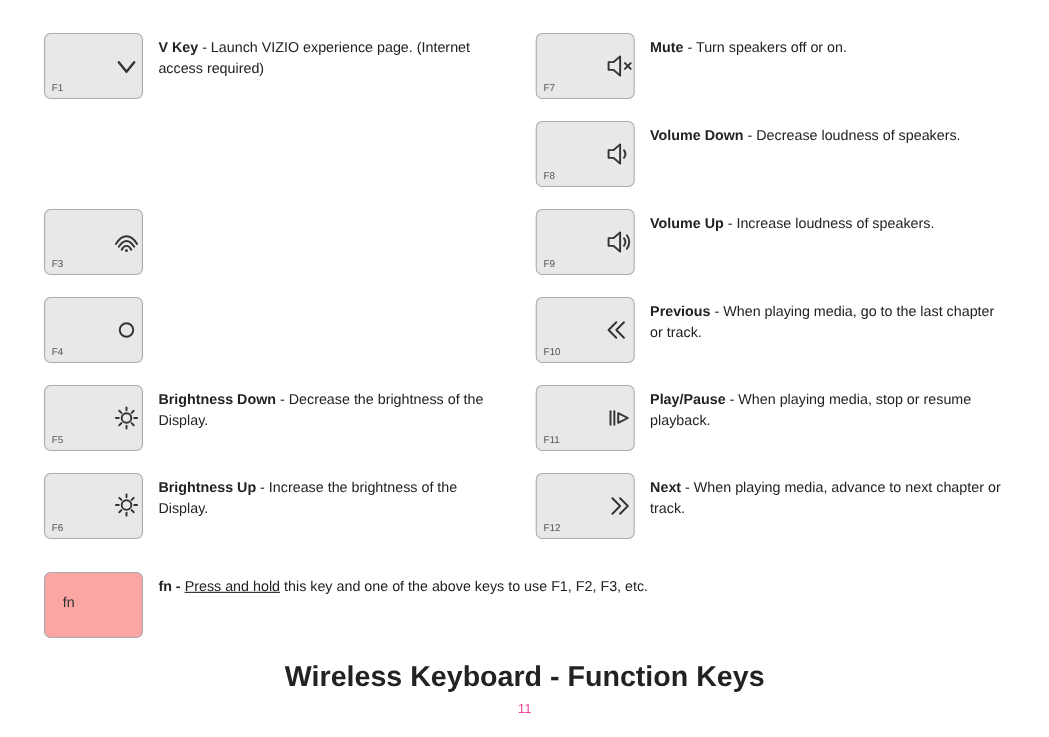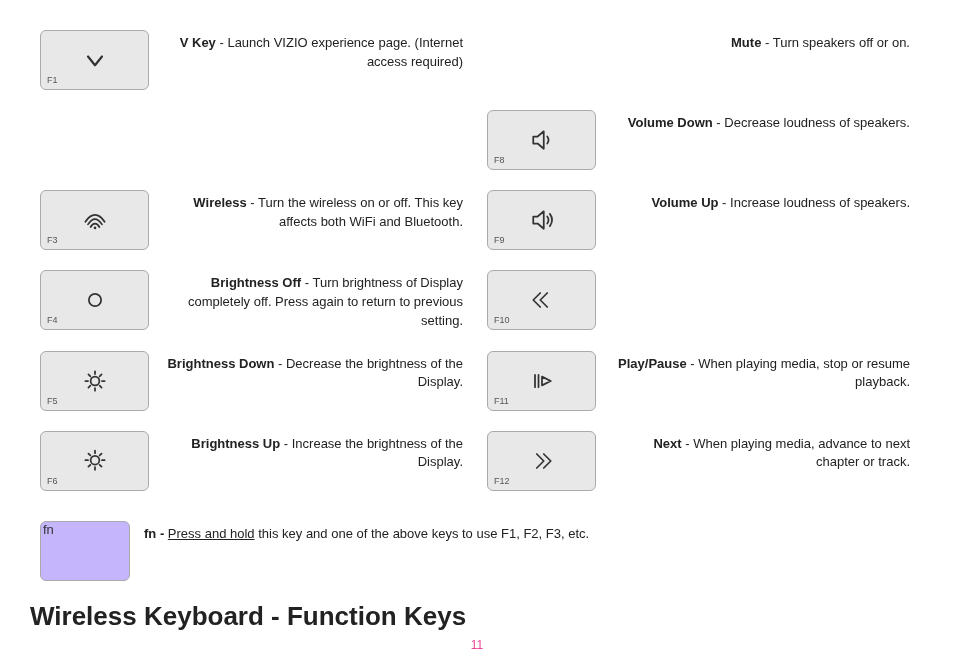--- a/index.html
+++ b/index.html
@@ -22,28 +22,28 @@
 
     .key-item {
       display: flex;
       align-items: flex-start;
       padding: 10px 14px 10px 10px;
       gap: 14px;
     }
 
     .key-box {
       flex-shrink: 0;
-      width: 109px;
+      width: 90px;
       height: 60px;
       border: 1.5px solid #aaa;
       border-radius: 6px;
       background: #e8e8e8;
       display: flex;
       flex-direction: column;
-      align-items: center;
+      align-items: flex-end;
       justify-content: center;
       position: relative;
     }
 
     .key-label {
       position: absolute;
       bottom: 4px;
       left: 6px;
       font-size: 9px;
       color: #555;
@@ -58,65 +58,65 @@
 
     .key-icon svg {
       width: 28px;
       height: 28px;
     }
 
     .key-desc {
       flex: 1;
       padding-top: 4px;
       line-height: 1.45;
-      text-align: right;
     }
 
     .key-desc strong {
       font-weight: bold;
     }
 
     .fn-row {
       display: flex;
       align-items: flex-start;
       padding: 10px 14px 10px 10px;
       gap: 14px;
     }
 
     .fn-box {
       flex-shrink: 0;
       width: 90px;
       height: 60px;
       border: 1.5px solid #aaa;
       border-radius: 6px;
-      background: #c4b5fd;
+      background: #fca5a5;
       display: flex;
       flex-direction: column;
       align-items: flex-start;
-      justify-content: flex-start;
-      padding: 0 0 5px 2px;
+      justify-content: center;
+      padding: 0 0 5px 16px;
     }
 
     .fn-text {
       font-size: 13px;
       color: #333;
       font-weight: normal;
     }
 
     .fn-desc {
       flex: 1;
       padding-top: 4px;
       line-height: 1.45;
     }
 
     .fn-desc u {
       text-decoration: underline;
     }
 
     .page-title {
+      text-align: center;
       font-size: 26px;
       font-weight: bold;
       margin-top: 10px;
       margin-bottom: 6px;
     }
 
     .page-number {
       text-align: center;
       font-size: 12px;
       color: #ec4899;
@@ -150,20 +150,30 @@
           <div class="key-icon icon-chevron-down">
             <svg viewBox="0 0 32 32" width="30" height="30" fill="none" stroke="#333" stroke-width="2.5" stroke-linecap="round" stroke-linejoin="round">
               <path d="M8,12 L16,22 L24,12"></path>
             </svg>
           </div>
           <span class="key-label">F1</span>
         </div>
         <div class="key-desc"><strong>V Key</strong> - Launch VIZIO experience page. (Internet access required)</div>
       </div>
       <div class="key-item">
+        <div class="key-box">
+          <div class="key-icon icon-mute">
+            <svg viewBox="0 0 32 32" width="30" height="30" fill="none" stroke="#333" stroke-width="2" stroke-linecap="round" stroke-linejoin="round">
+              <path d="M6,12 L6,20 L11,20 L18,26 L18,6 L11,12 Z"></path>
+              <path d="M23,13 L29,19"></path>
+              <path d="M29,13 L23,19"></path>
+            </svg>
+          </div>
+          <span class="key-label">F7</span>
+        </div>
         <div class="key-desc"><strong>Mute</strong> - Turn speakers off or on.</div>
       </div>
       <div class="key-item">
       </div>
       <div class="key-item">
         <div class="key-box">
           <div class="key-icon icon-vol-down">
             <svg viewBox="0 0 32 32" width="30" height="30" fill="none" stroke="#333" stroke-width="2" stroke-linecap="round" stroke-linejoin="round">
               <path d="M6,12 L6,20 L11,20 L18,26 L18,6 L11,12 Z"></path>
               <path d="M22,12 Q25,16 22,20"></path>
@@ -178,21 +188,20 @@
           <div class="key-icon icon-wireless">
             <svg viewBox="0 0 32 32" width="30" height="30" fill="none" stroke="#333" stroke-width="2" stroke-linecap="round" stroke-linejoin="round">
               <circle cx="16" cy="25" r="1.5" fill="#333" stroke="none"></circle>
               <path d="M5,18 Q10,10 16,10 Q22,10 27,18"></path>
               <path d="M8,21 Q12,15 16,15 Q20,15 24,21"></path>
               <path d="M11,24 Q13,20 16,20 Q19,20 21,24"></path>
             </svg>
           </div>
           <span class="key-label">F3</span>
         </div>
-        <div class="key-desc"><strong>Wireless</strong> - Turn the wireless on or off. This key affects both WiFi and Bluetooth.</div>
       </div>
       <div class="key-item">
         <div class="key-box">
           <div class="key-icon icon-vol-up">
             <svg viewBox="0 0 32 32" width="30" height="30" fill="none" stroke="#333" stroke-width="2" stroke-linecap="round" stroke-linejoin="round">
               <path d="M6,12 L6,20 L11,20 L18,26 L18,6 L11,12 Z"></path>
               <path d="M22,12 Q25,16 22,20"></path>
               <path d="M25,9 Q30,16 25,23"></path>
             </svg>
           </div>
@@ -202,32 +211,32 @@
       </div>
       <div class="key-item">
         <div class="key-box">
           <div class="key-icon icon-brightness-off">
             <svg viewBox="0 0 32 32" width="30" height="30" fill="none" stroke="#333" stroke-width="2" stroke-linecap="round" stroke-linejoin="round">
               <circle cx="16" cy="16" r="7" stroke="#333" stroke-width="2" fill="none"></circle>
             </svg>
           </div>
           <span class="key-label">F4</span>
         </div>
-        <div class="key-desc"><strong>Brightness Off</strong> - Turn brightness of Display completely off. Press again to return to previous setting.</div>
       </div>
       <div class="key-item">
         <div class="key-box">
           <div class="key-icon icon-previous">
             <svg viewBox="0 0 32 32" width="30" height="30" fill="none" stroke="#333" stroke-width="2" stroke-linecap="round" stroke-linejoin="round">
               <path d="M22,8 L14,16 L22,24"></path>
               <path d="M14,8 L6,16 L14,24"></path>
             </svg>
           </div>
           <span class="key-label">F10</span>
         </div>
+        <div class="key-desc"><strong>Previous</strong> - When playing media, go to the last chapter or track.</div>
       </div>
       <div class="key-item">
         <div class="key-box">
           <div class="key-icon icon-brightness-down">
             <svg viewBox="0 0 32 32" width="30" height="30" fill="none" stroke="#333" stroke-width="2" stroke-linecap="round" stroke-linejoin="round">
               <circle cx="16" cy="16" r="5" stroke="#333" stroke-width="2" fill="none"></circle>
               <path d="M16,5 L16,8"></path>
               <path d="M16,24 L16,27"></path>
               <path d="M5,16 L8,16"></path>
               <path d="M24,16 L27,16"></path>

